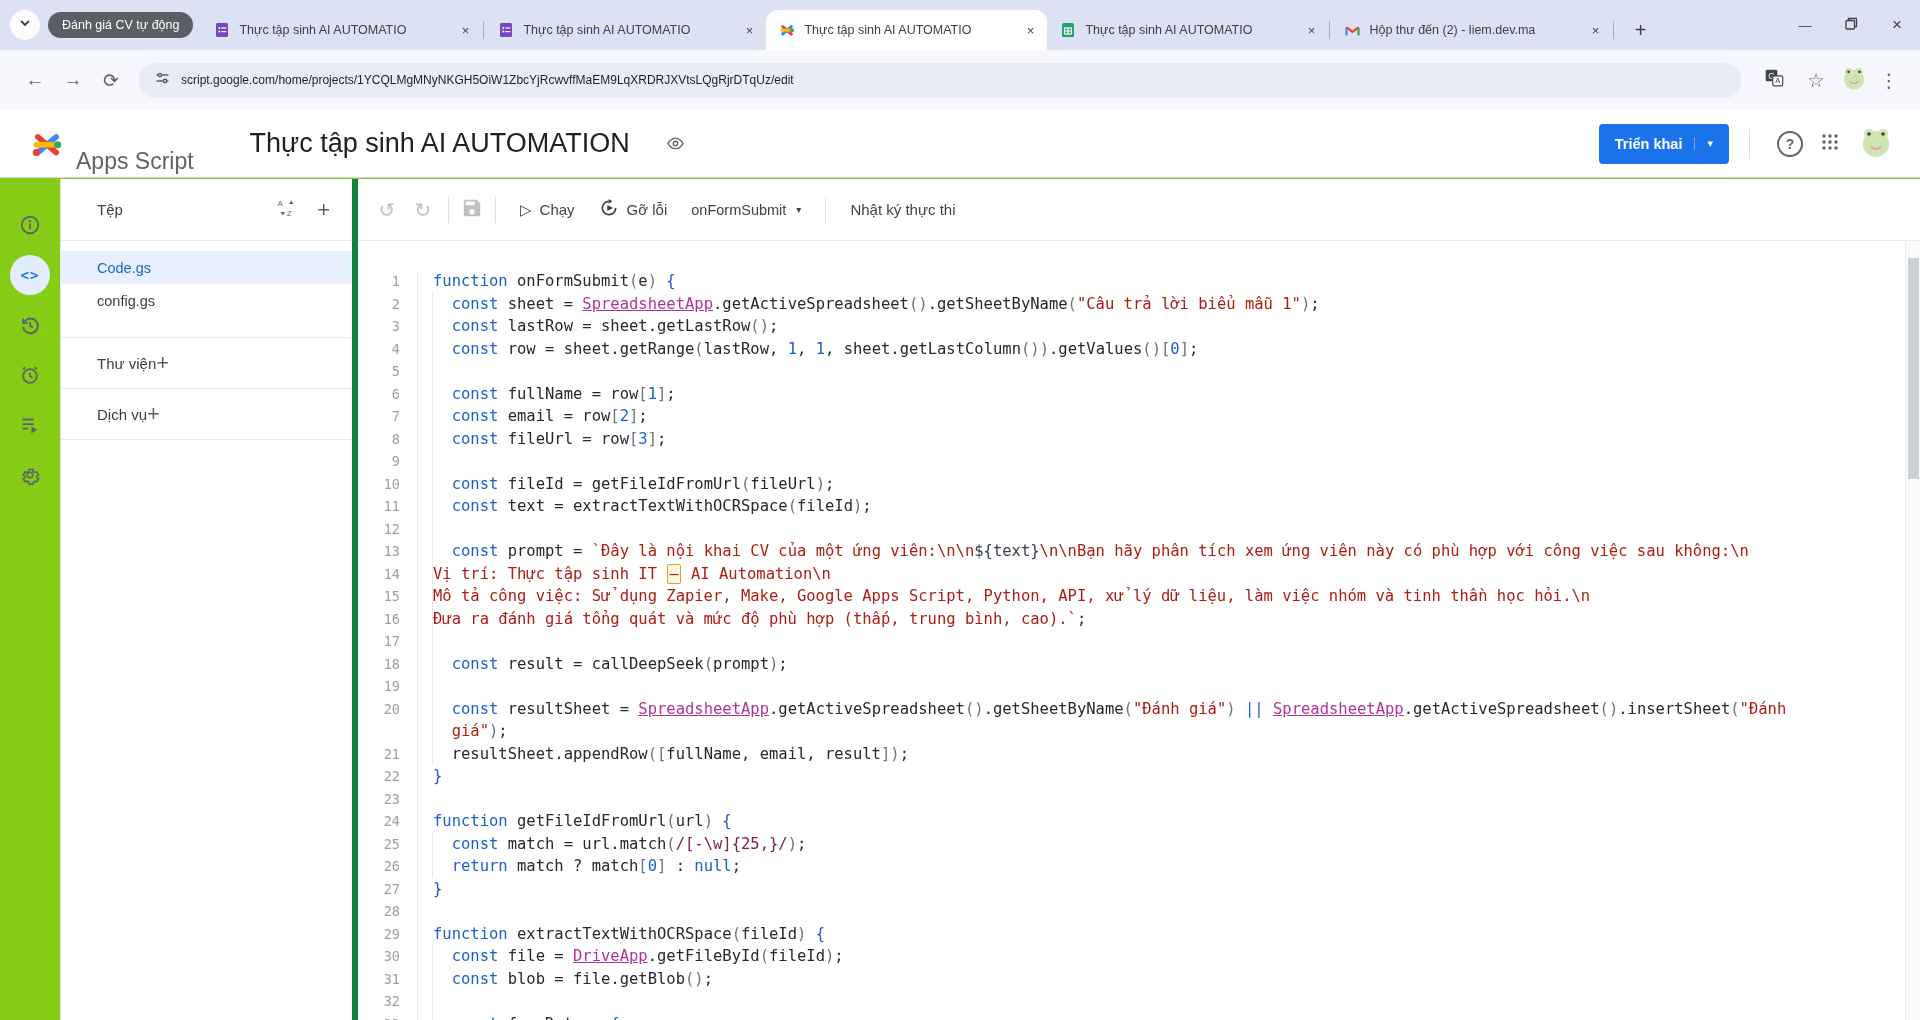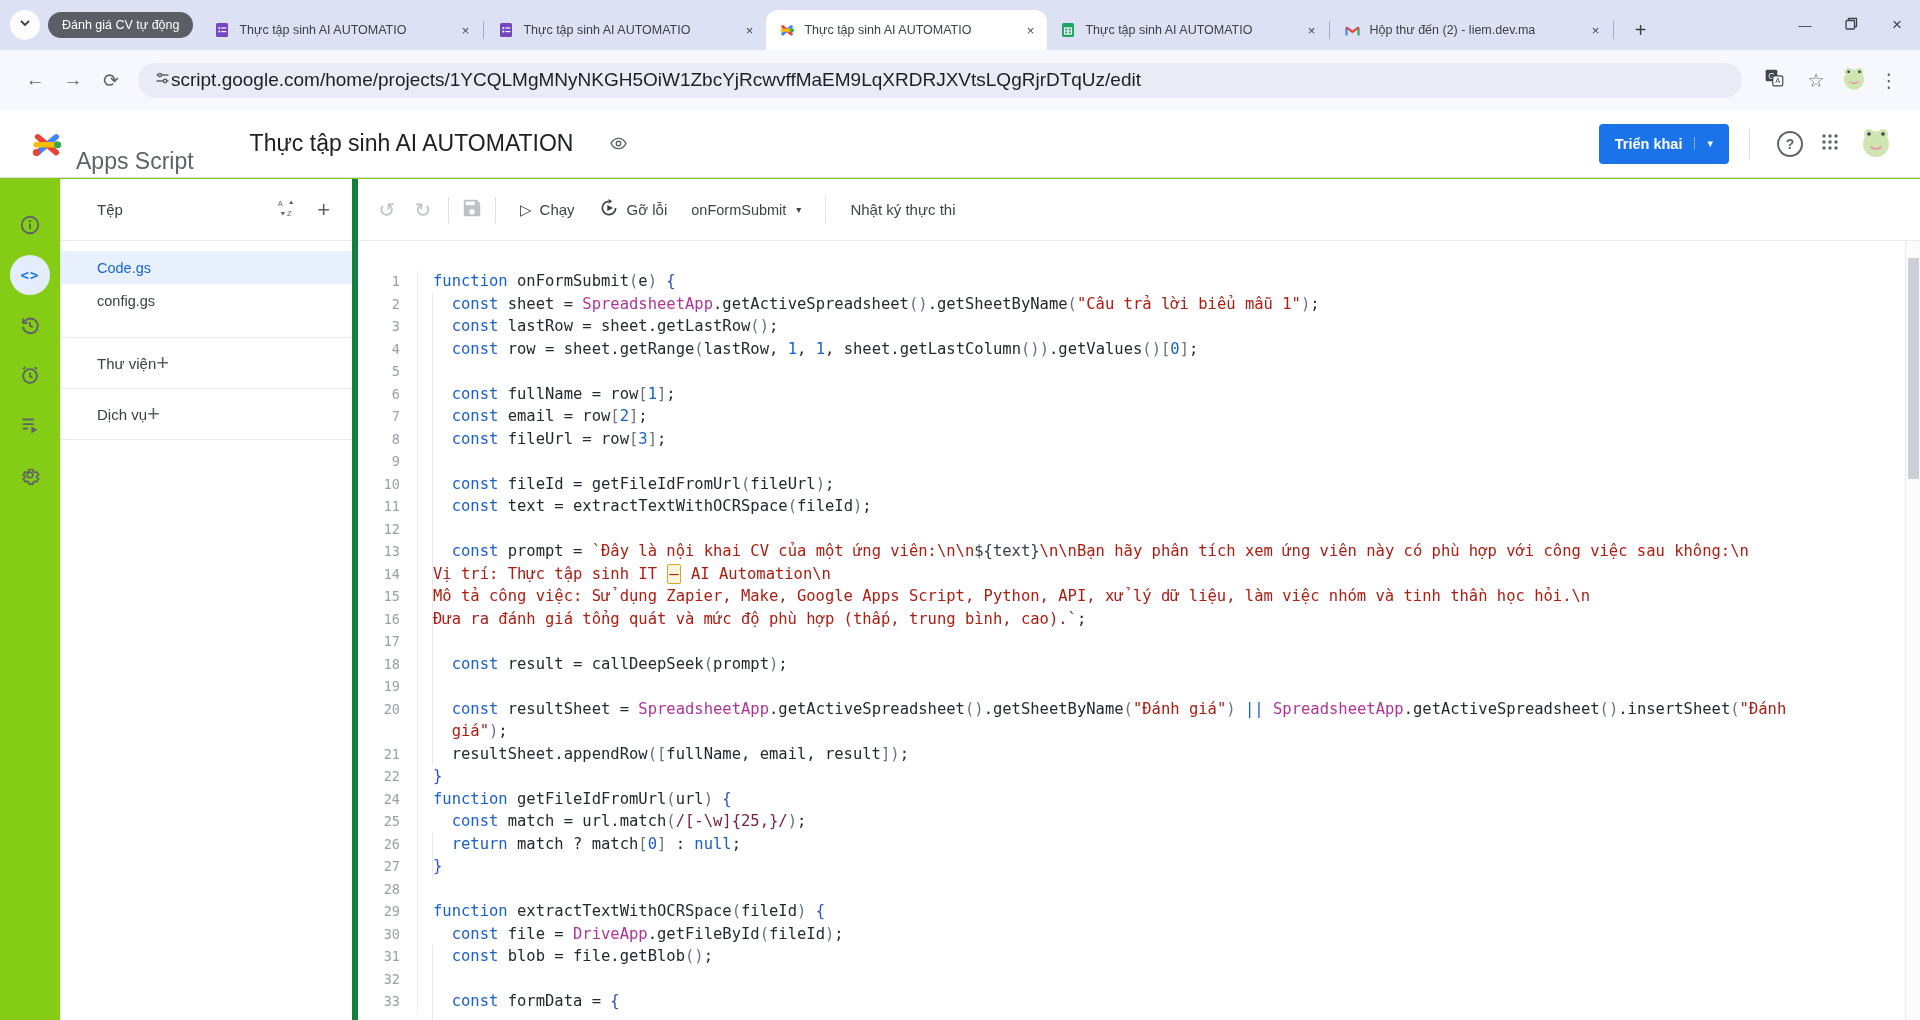--- a/index.html
+++ b/index.html
@@ -24,31 +24,31 @@
           font-size:20px;color:#3c4043;margin-left:10px;}
   .win-controls{margin-left:auto;align-self:stretch;display:flex;}
   .winbtn{width:46px;display:flex;align-items:center;justify-content:center;font-size:13px;color:#3c4043;}
 
   
   .navbar{height:60px;background:#f7f8fd;display:flex;align-items:center;padding:0 16px;box-sizing:border-box;}
   .nav-ic{width:38px;height:38px;border-radius:50%;display:flex;align-items:center;justify-content:center;
           font-size:19px;color:#5f6368;}
   .url-pill{flex:1;height:35px;border-radius:18px;background:#e9ebf7;display:flex;align-items:center;
             padding:0 16px;margin:0 14px 0 8px;min-width:0;}
-  .url-text{font-size:19px;color:#1d1f23;white-space:nowrap;overflow:hidden;}
+  .url-text{font-size:12px;color:#1d1f23;margin-left:10px;white-space:nowrap;overflow:hidden;}
   .nav-right{display:flex;align-items:center;gap:6px;}
   .nav-right .nav-ic{width:36px;}
   .avatar-sm{width:28px;height:28px;border-radius:50%;overflow:hidden;display:flex;align-items:center;justify-content:center;}
 
   
   .appheader{height:68px;background:#fff;border-bottom:1px solid #dadce0;display:flex;align-items:center;
              padding:0 20px 0 30px;box-sizing:border-box;}
   .logo{width:34px;height:34px;display:flex;align-items:center;justify-content:center;}
   .product{font-size:23px;color:#5f6368;margin-left:12px;white-space:nowrap;margin-top:36px;}
-  .proj-title{font-size:23px;color:#202124;margin-left:56px;white-space:nowrap;}
+  .proj-title{font-size:27px;color:#202124;margin-left:56px;white-space:nowrap;}
   .eye{margin-left:36px;display:flex;align-items:center;}
   .deploy{margin-left:auto;height:40px;background:#1a73e8;border-radius:4px;color:#fff;display:flex;align-items:center;
           padding:0 16px;font-size:14.5px;font-weight:bold;}
   .deploy .caret{margin-left:12px;padding-left:12px;border-left:1px solid rgba(255,255,255,.4);font-size:11px;}
   .hd-sep{width:1px;height:30px;background:#dadce0;margin:0 20px;}
   .help-circle{width:22px;height:22px;border:2px solid #5f6368;border-radius:50%;color:#5f6368;font-size:14px;font-weight:bold;
                display:flex;align-items:center;justify-content:center;}
   .hd-ic{width:40px;height:40px;display:flex;align-items:center;justify-content:center;}
   .avatar-lg{width:36px;height:36px;border-radius:50%;display:flex;align-items:center;justify-content:center;margin:0 6px 0 8px;}
 
@@ -83,21 +83,21 @@
   .run-glyph{font-size:15px;color:#3c4043;}
   .fn-select{gap:10px;font-size:14.5px;}
   .caret-sm{font-size:10px;color:#3f4349;}
 
   .code{position:absolute;top:62px;left:0;right:0;bottom:0;overflow:hidden;padding-top:29px;box-sizing:border-box;}
   .code-line{display:flex;height:22.5px;line-height:22.5px;font-family:"DejaVu Sans Mono",monospace;
              font-size:15.5px;white-space:pre;}
   .ln{flex:0 0 60px;width:60px;box-sizing:border-box;text-align:right;padding-right:17px;color:#9aa0a6;
       font-size:13.5px;border-right:1px solid #ebedf0;}
   .lc{padding-left:15px;}
-  .tk-k{color:#1a5fd0;} .tk-t{color:#24292f;} .tk-s{color:#ae1d12;} .tk-m{color:#b13398;}
+  .tk-k{color:#1a5fd0;} .tk-t{color:#24292f;} .tk-s{color:#ae1d12;} .tk-m{color:#b13398;text-decoration:underline;}
   .tk-g{color:#6b7380;} .tk-b{color:#2b50c8;} .tk-n{color:#1a5fd0;} .tk-x{color:#333c49;}
   .tk-r{color:#7c2041;}
   .tk-u{color:#ae1d12;border:1px solid #d2a72a;background:#fdf6df;border-radius:2px;margin:0 1px;padding:0 1px;}
   .iguide{position:absolute;width:1px;background:#e6e8eb;left:74px;}
   .sb{position:absolute;top:0;right:0;bottom:0;width:14px;border-left:1px solid #e8eaed;background:#fbfbfc;}
   .sb-thumb{position:absolute;top:17px;right:1px;width:11px;height:221px;background:#ccd0d6;}
 </style>
 </head>
 <body>
 
@@ -452,20 +452,21 @@
           <div class="code-line"><span class="ln">14</span><span class="lc"><span class="tk-s">Vị trí: Thực tập sinh IT </span><span class="tk-u">–</span><span class="tk-s"> AI Automation\n</span></span></div>
           <div class="code-line"><span class="ln">15</span><span class="lc"><span class="tk-s">Mô tả công việc: Sử dụng Zapier, Make, Google Apps Script, Python, API, xử lý dữ liệu, làm việc nhóm và tinh thần học hỏi.\n</span></span></div>
           <div class="code-line"><span class="ln">16</span><span class="lc"><span class="tk-s">Đưa ra đánh giá tổng quát và mức độ phù hợp (thấp, trung bình, cao).`</span><span class="tk-t">;</span></span></div>
           <div class="code-line"><span class="ln">17</span><span class="lc"></span></div>
           <div class="code-line"><span class="ln">18</span><span class="lc"><span class="tk-t">  </span><span class="tk-k">const </span><span class="tk-t">result = callDeepSeek</span><span class="tk-g">(</span><span class="tk-t">prompt</span><span class="tk-g">)</span><span class="tk-t">;</span></span></div>
           <div class="code-line"><span class="ln">19</span><span class="lc"></span></div>
           <div class="code-line"><span class="ln">20</span><span class="lc"><span class="tk-t">  </span><span class="tk-k">const </span><span class="tk-t">resultSheet = </span><span class="tk-m">SpreadsheetApp</span><span class="tk-t">.getActiveSpreadsheet</span><span class="tk-g">()</span><span class="tk-t">.getSheetByName</span><span class="tk-g">(</span><span class="tk-s">"Đánh giá"</span><span class="tk-g">)</span><span class="tk-t"> </span><span class="tk-k">||</span><span class="tk-t"> </span><span class="tk-m">SpreadsheetApp</span><span class="tk-t">.getActiveSpreadsheet</span><span class="tk-g">()</span><span class="tk-t">.insertSheet</span><span class="tk-g">(</span><span class="tk-s">"Đánh</span></span></div>
           <div class="code-line"><span class="ln"></span><span class="lc"><span class="tk-t">  </span><span class="tk-s">giá"</span><span class="tk-g">)</span><span class="tk-t">;</span></span></div>
           <div class="code-line"><span class="ln">21</span><span class="lc"><span class="tk-t">  resultSheet.appendRow</span><span class="tk-g">([</span><span class="tk-t">fullName, email, result</span><span class="tk-g">])</span><span class="tk-t">;</span></span></div>
           <div class="code-line"><span class="ln">22</span><span class="lc"><span class="tk-b">}</span></span></div>
+          <div class="code-line"><span class="ln">23</span><span class="lc"></span></div>
           <div class="code-line"><span class="ln">24</span><span class="lc"><span class="tk-k">function </span><span class="tk-t">getFileIdFromUrl</span><span class="tk-g">(</span><span class="tk-t">url</span><span class="tk-g">)</span><span class="tk-t"> </span><span class="tk-b">{</span></span></div>
           <div class="code-line"><span class="ln">25</span><span class="lc"><span class="tk-t">  </span><span class="tk-k">const </span><span class="tk-t">match = url.match</span><span class="tk-g">(</span><span class="tk-r">/[-\w]{25,}/</span><span class="tk-g">)</span><span class="tk-t">;</span></span></div>
           <div class="code-line"><span class="ln">26</span><span class="lc"><span class="tk-t">  </span><span class="tk-k">return </span><span class="tk-t">match ? match</span><span class="tk-g">[</span><span class="tk-n">0</span><span class="tk-g">]</span><span class="tk-t"> : </span><span class="tk-k">null</span><span class="tk-t">;</span></span></div>
           <div class="code-line"><span class="ln">27</span><span class="lc"><span class="tk-b">}</span></span></div>
           <div class="code-line"><span class="ln">28</span><span class="lc"></span></div>
           <div class="code-line"><span class="ln">29</span><span class="lc"><span class="tk-k">function </span><span class="tk-t">extractTextWithOCRSpace</span><span class="tk-g">(</span><span class="tk-t">fileId</span><span class="tk-g">)</span><span class="tk-t"> </span><span class="tk-b">{</span></span></div>
           <div class="code-line"><span class="ln">30</span><span class="lc"><span class="tk-t">  </span><span class="tk-k">const </span><span class="tk-t">file = </span><span class="tk-m">DriveApp</span><span class="tk-t">.getFileById</span><span class="tk-g">(</span><span class="tk-t">fileId</span><span class="tk-g">)</span><span class="tk-t">;</span></span></div>
           <div class="code-line"><span class="ln">31</span><span class="lc"><span class="tk-t">  </span><span class="tk-k">const </span><span class="tk-t">blob = file.getBlob</span><span class="tk-g">()</span><span class="tk-t">;</span></span></div>
           <div class="code-line"><span class="ln">32</span><span class="lc"></span></div>
           <div class="code-line"><span class="ln">33</span><span class="lc"><span class="tk-t">  </span><span class="tk-k">const </span><span class="tk-t">formData = </span><span class="tk-b">{</span></span></div>

